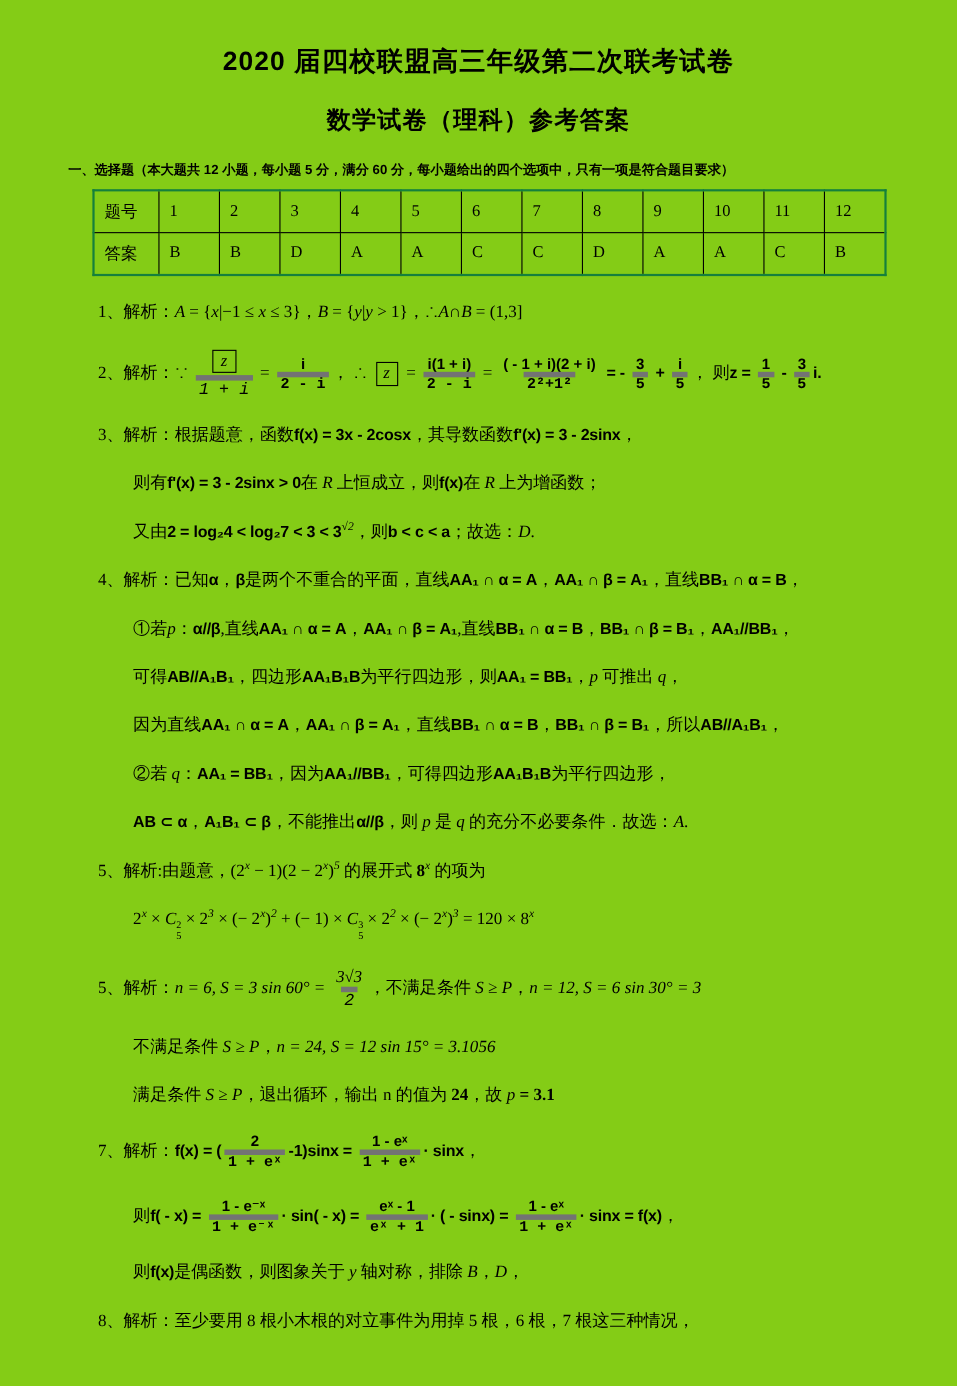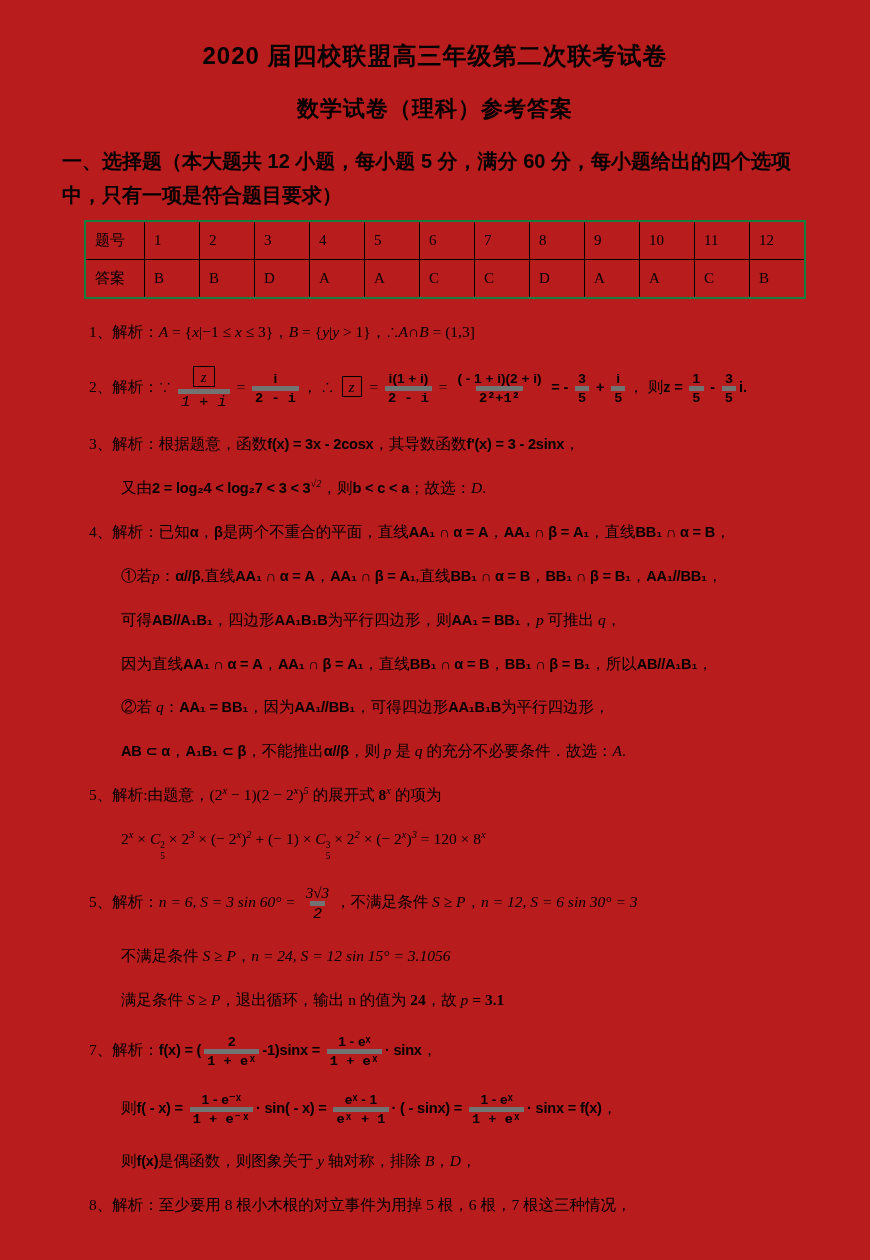--- a/index.html
+++ b/index.html
@@ -1,34 +1,34 @@
 <!DOCTYPE html>
 <html><head>
 <meta charset="utf-8">
 <style>
   html,body { margin:0; padding:0; background:#ffffff; }
   .doc {
     width:870px; height:1260px; box-sizing:border-box;
     padding:34px 62px 20px 62px;
-    background:#b91c1c; color:#000;
+    background:#84cc16; color:#000;
     font-family:"Liberation Serif","DejaVu Serif",serif;
     font-size:15.5px; overflow:hidden;
   }
   .title {
     text-align:center; font-weight:bold; font-size:24px;
     font-family:"Liberation Sans","DejaVu Sans",sans-serif;
     margin:6px 0 22px 0; letter-spacing:1px;
   }
   .subtitle {
     text-align:center; font-weight:bold; font-size:22px;
     font-family:"Liberation Sans","DejaVu Sans",sans-serif;
     margin:0 0 20px 0; letter-spacing:1px;
   }
   .section-heading {
-    font-size:20px; font-weight:600; line-height:1.7; margin:0 6px 8px 0;
+    font-size:12px; font-weight:600; line-height:1.7; margin:0 6px 8px 0;
     font-family:"Liberation Sans","DejaVu Sans",sans-serif;
   }
   table.answers {
     border-collapse:collapse; table-layout:fixed;
     margin:2px 0 6px 22px; border:2px solid #15803d;
   }
   table.answers td {
     border:1px solid #000; height:37px; padding:0 0 0 9px;
     font-size:15px; vertical-align:middle; text-align:left;
   }
@@ -129,20 +129,21 @@
           </span><span class="seg-t">， 则</span><span class="seg-b">z = </span><span class="frac fb">
             <span class="fn">1</span>
             <span class="fd">5</span>
           </span><span class="seg-b"> - </span><span class="frac fb">
             <span class="fn">3</span>
             <span class="fd">5</span>
           </span><span class="seg-b">i.</span></div>
       </div>
       <div>
         <div class="line n"><span class="seg-t">3、解析：根据题意，函数</span><span class="seg-b">f(x) = 3x - 2cosx</span><span class="seg-t">，其导数函数</span><span class="seg-b">f'(x) = 3 - 2sinx</span><span class="seg-t">，</span></div>
+        <div class="line c"><span class="seg-t">则有</span><span class="seg-b">f'(x) = 3 - 2sinx &gt; 0</span><span class="seg-t">在 </span><span class="seg-i">R</span><span class="seg-t"> 上恒成立，则</span><span class="seg-b">f(x)</span><span class="seg-t">在 </span><span class="seg-i">R</span><span class="seg-t"> 上为增函数；</span></div>
         <div class="line c"><span class="seg-t">又由</span><span class="seg-b">2 = log₂4 &lt; log₂7 &lt; 3 &lt; 3</span><span class="seg-sup">√2</span><span class="seg-t">，则</span><span class="seg-b">b &lt; c &lt; a</span><span class="seg-t">；故选：</span><span class="seg-i">D</span><span class="seg-t">.</span></div>
       </div>
       <div>
         <div class="line n"><span class="seg-t">4、解析：已知</span><span class="seg-b">α</span><span class="seg-t">，</span><span class="seg-b">β</span><span class="seg-t">是两个不重合的平面，直线</span><span class="seg-b">AA₁ ∩ α = A</span><span class="seg-t">，</span><span class="seg-b">AA₁ ∩ β = A₁</span><span class="seg-t">，直线</span><span class="seg-b">BB₁ ∩ α = B</span><span class="seg-t">，</span></div>
         <div class="line c"><span class="seg-t">①若</span><span class="seg-i">p</span><span class="seg-t">：</span><span class="seg-b">α//β</span><span class="seg-t">,直线</span><span class="seg-b">AA₁ ∩ α = A</span><span class="seg-t">，</span><span class="seg-b">AA₁ ∩ β = A₁</span><span class="seg-t">,直线</span><span class="seg-b">BB₁ ∩ α = B</span><span class="seg-t">，</span><span class="seg-b">BB₁ ∩ β = B₁</span><span class="seg-t">，</span><span class="seg-b">AA₁//BB₁</span><span class="seg-t">，</span></div>
         <div class="line c"><span class="seg-t">可得</span><span class="seg-b">AB//A₁B₁</span><span class="seg-t">，四边形</span><span class="seg-b">AA₁B₁B</span><span class="seg-t">为平行四边形，则</span><span class="seg-b">AA₁ = BB₁</span><span class="seg-t">，</span><span class="seg-i">p</span><span class="seg-t"> 可推出 </span><span class="seg-i">q</span><span class="seg-t">，</span></div>
         <div class="line c"><span class="seg-t">因为直线</span><span class="seg-b">AA₁ ∩ α = A</span><span class="seg-t">，</span><span class="seg-b">AA₁ ∩ β = A₁</span><span class="seg-t">，直线</span><span class="seg-b">BB₁ ∩ α = B</span><span class="seg-t">，</span><span class="seg-b">BB₁ ∩ β = B₁</span><span class="seg-t">，所以</span><span class="seg-b">AB//A₁B₁</span><span class="seg-t">，</span></div>
         <div class="line c"><span class="seg-t">②若 </span><span class="seg-i">q</span><span class="seg-t">：</span><span class="seg-b">AA₁ = BB₁</span><span class="seg-t">，因为</span><span class="seg-b">AA₁//BB₁</span><span class="seg-t">，可得四边形</span><span class="seg-b">AA₁B₁B</span><span class="seg-t">为平行四边形，</span></div>
         <div class="line c"><span class="seg-b">AB ⊂ α</span><span class="seg-t">，</span><span class="seg-b">A₁B₁ ⊂ β</span><span class="seg-t">，不能推出</span><span class="seg-b">α//β</span><span class="seg-t">，则 </span><span class="seg-i">p</span><span class="seg-t"> 是 </span><span class="seg-i">q</span><span class="seg-t"> 的充分不必要条件．故选：</span><span class="seg-i">A</span><span class="seg-t">.</span></div>
       </div>

